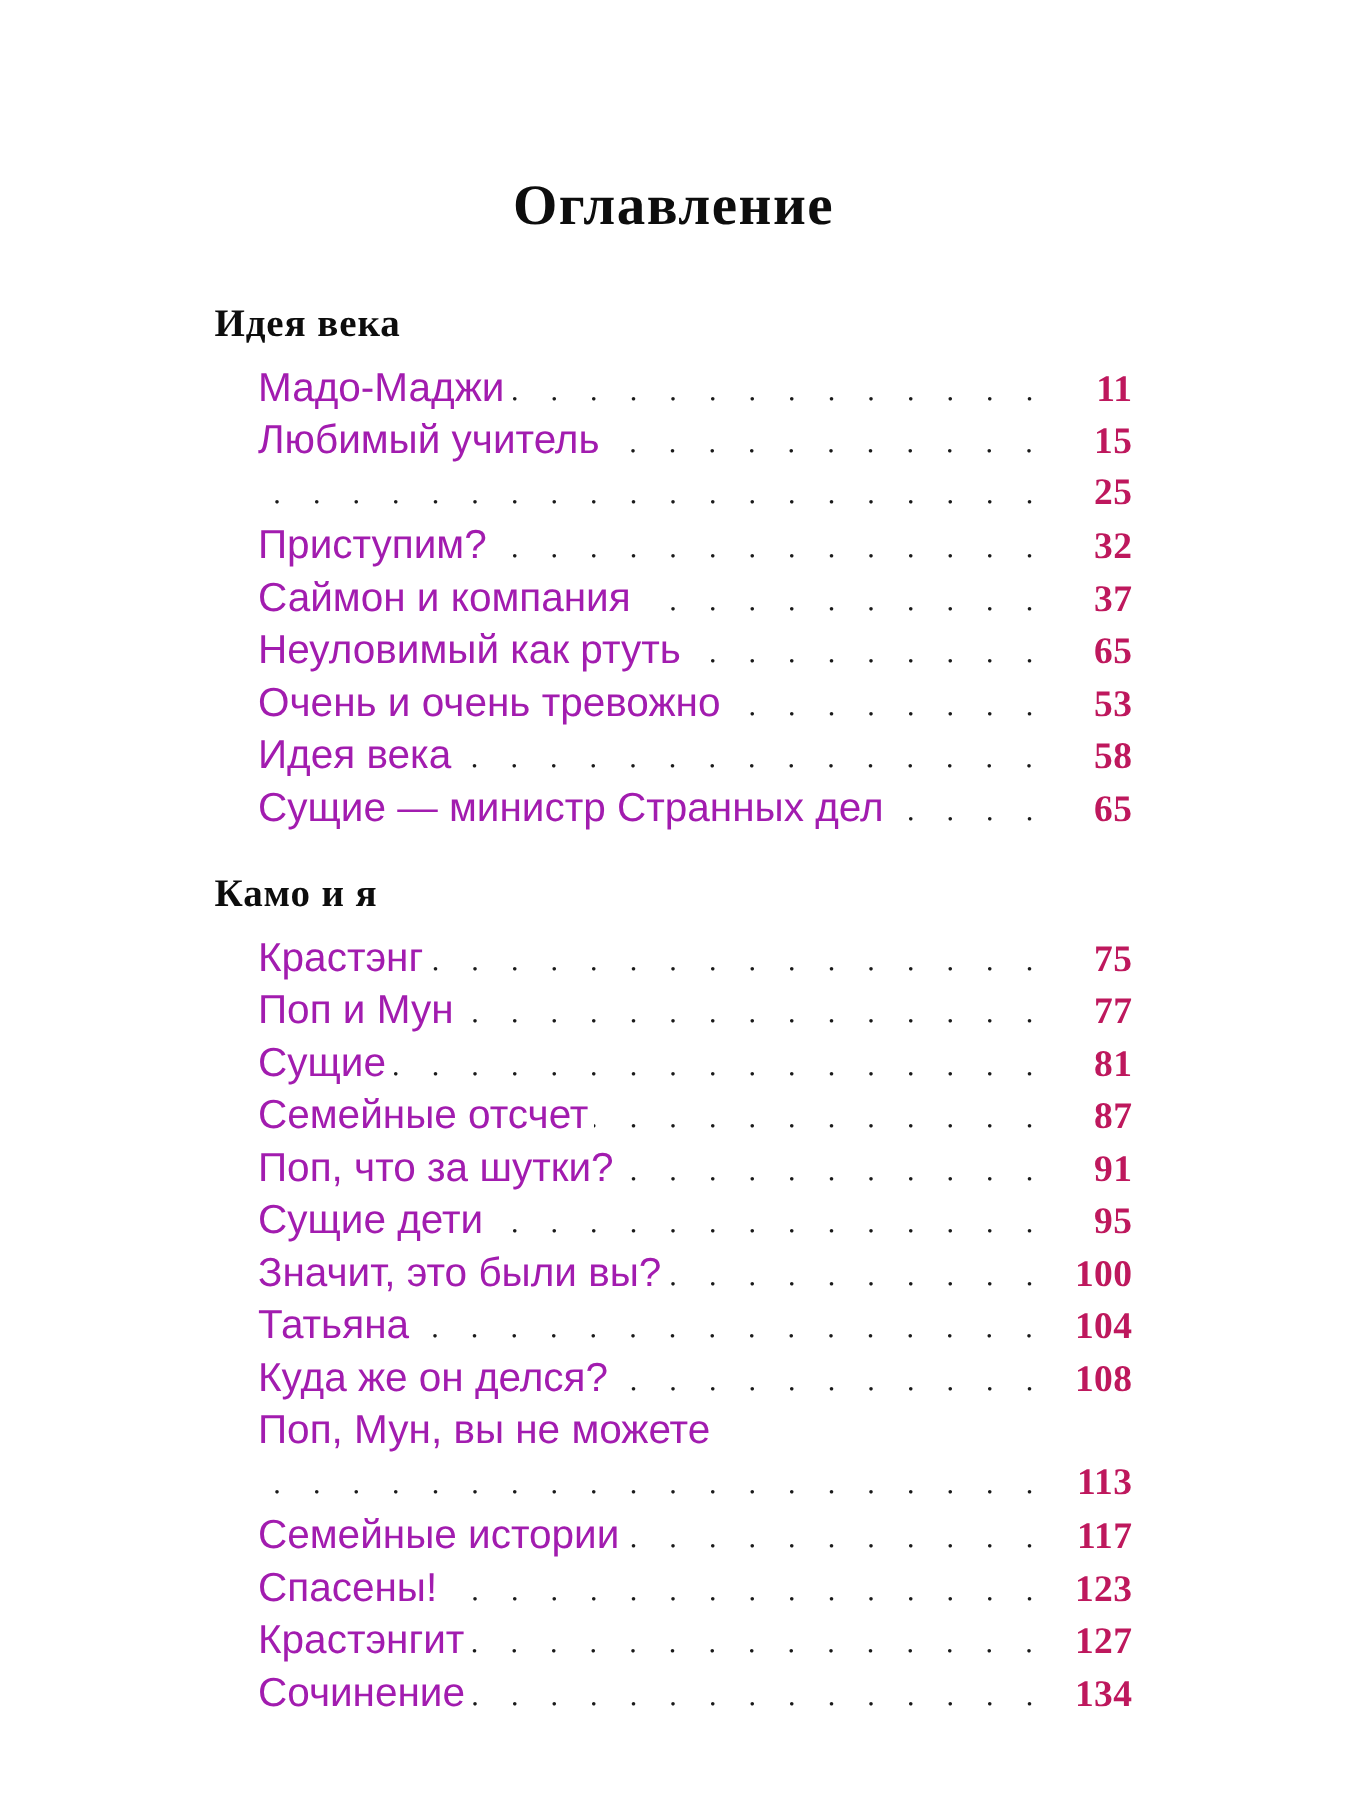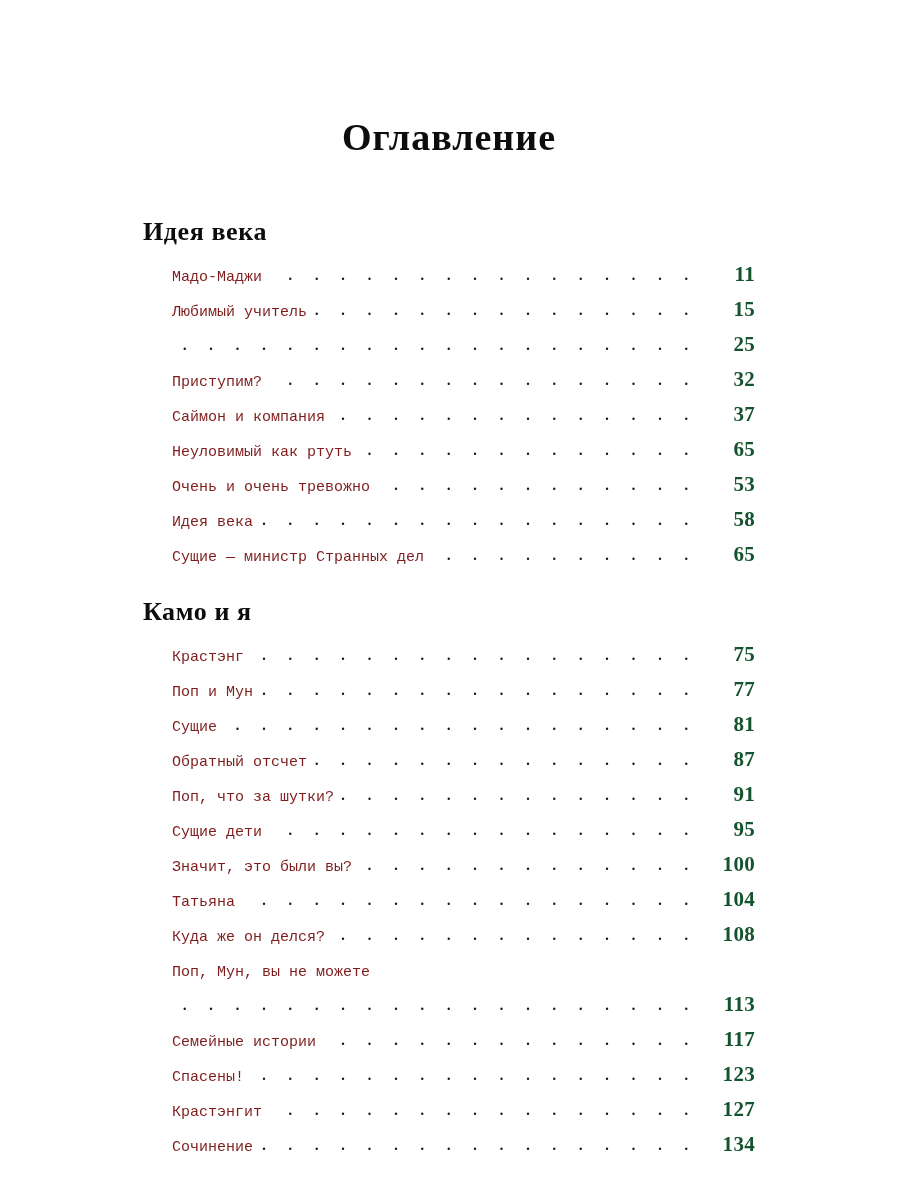--- a/index.html
+++ b/index.html
@@ -24,21 +24,21 @@
     top: 118px;
     width: 612px;
   }
 
   .toc-title {
     font-family: "Liberation Serif", "DejaVu Serif", serif;
     font-weight: bold;
     font-size: 38px;
     letter-spacing: 1px;
     text-align: center;
-    margin: 0 0 58px 0;
+    margin: 0 0 42px 0;
     color: #0d0d0d;
     line-height: 1.05;
   }
 
   .section { margin: 0; }
   .section + .section { margin-top: 24px; }
 
   .section-heading {
     font-family: "Liberation Serif", "DejaVu Serif", serif;
     font-weight: bold;
@@ -63,23 +63,23 @@
 
   .entry-line {
     display: flex;
     align-items: baseline;
     width: 100%;
     line-height: 35px;
     height: 35px;
   }
 
   .entry-title {
-    font-family: Liberation Mono, monospace;
-    font-size: 15px;
-    color: #7f1d1d;
+    font-family: Liberation Sans, sans-serif;
+    font-size: 27px;
+    color: #a21caf;
     white-space: nowrap;
     flex: 0 0 auto;
   }
 
   
   .entry-line.cont .entry-title {
     padding-left: 25px;
   }
 
   .leader {
@@ -96,22 +96,22 @@
     direction: rtl;
     text-align: left;
   }
 
   .page-num {
     flex: 0 0 auto;
     width: 52px;
     text-align: right;
     font-family: "Liberation Serif", "DejaVu Serif", serif;
     font-weight: bold;
-    font-size: 21px;
-    color: #14532d;
+    font-size: 25px;
+    color: #be185d;
     letter-spacing: 0.3px;
   }
 
   
   .entry-line.nolead .leader,
   .entry-line.nolead .page-num { visibility: hidden; }
 </style>
 </head>
 <body>
 
@@ -205,21 +205,21 @@
             </li>
             <li class="entry">
               <div class="entry-line">
                 <span class="entry-title">Сущие</span>
                 <span class="leader">. . . . . . . . . . . . . . . . . . . . . . . . . . . . . . . . . . . . . . . . . . . . . . . . . . .</span>
                 <span class="page-num">81</span>
               </div>
             </li>
             <li class="entry">
               <div class="entry-line">
-                <span class="entry-title">Обратный отсчет</span>
+                <span class="entry-title">Семейные отсчет</span>
                 <span class="leader">. . . . . . . . . . . . . . . . . . . . . . . . . . . . . . . . . . . . . . . . . . . . . . . . . . .</span>
                 <span class="page-num">87</span>
               </div>
             </li>
             <li class="entry">
               <div class="entry-line">
                 <span class="entry-title">Поп, что за шутки?</span>
                 <span class="leader">. . . . . . . . . . . . . . . . . . . . . . . . . . . . . . . . . . . . . . . . . . . . . . . . . . .</span>
                 <span class="page-num">91</span>
               </div>

